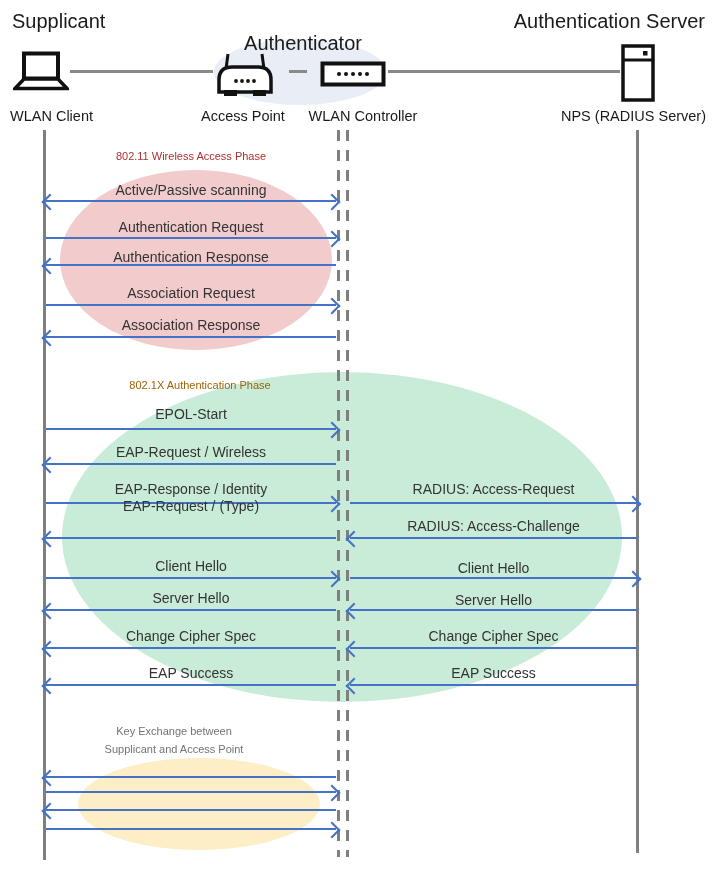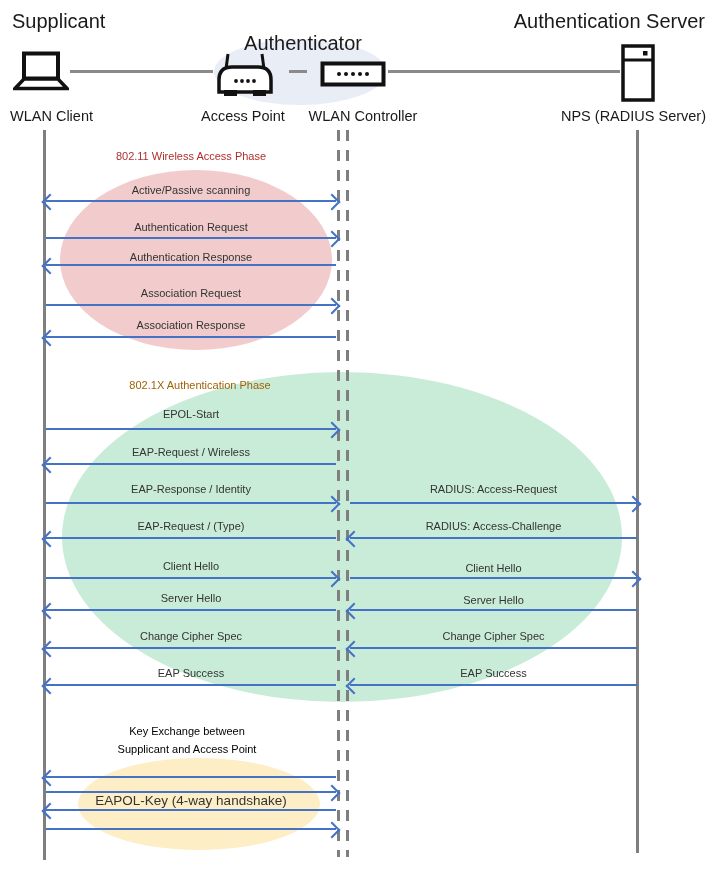--- a/index.html
+++ b/index.html
@@ -23,21 +23,21 @@
   .life { position:absolute; width:3px; background:#7f7f7f; z-index:2; }
   .life-dashed { position:absolute; width:3px; z-index:2;
     background:repeating-linear-gradient(to bottom,#7f7f7f 0 11px,transparent 11px 20px); }
 
   
   .conn { position:absolute; top:70px; height:3px; background:#8a8a8a; z-index:0; }
 
   .icon { position:absolute; z-index:1; }
 
   
-  .mlbl { position:absolute; font-size:11px; line-height:16px; height:16px; color:#333333;
+  .mlbl { position:absolute; font-size:14px; line-height:16px; height:16px; color:#333333;
           text-align:center; z-index:3; white-space:nowrap; }
   .mlbl-l { left:46px; width:290px; }
   .mlbl-r { left:350px; width:287px; }
   .ptitle { position:absolute; font-size:11px; line-height:18px; text-align:center; z-index:3; white-space:nowrap; }
 
   .arr { position:absolute; height:2px; background:#4472c4; z-index:3; }
   .arr-l { left:46px; width:290px; }
   .arr-r { left:350px; width:287px; }
   .ah { position:absolute; width:10px; height:10px; top:-4px; }
   .ah-left  { left:-2px;  border-left:2.5px solid #4472c4; border-bottom:2.5px solid #4472c4;
@@ -148,21 +148,21 @@
 
   <div class="mlbl mlbl-r" style="top:481px;">RADIUS: Access-Request</div>
   <div class="mlbl mlbl-l" style="top:481px;">EAP-Response / Identity</div>
   <div class="arr arr-l" style="top:502px;">
       <span class="ah ah-right"></span>
     </div>
   <div class="arr arr-r" style="top:502px;">
       <span class="ah ah-right"></span>
     </div>
 
-  <div class="mlbl mlbl-l" style="top:518px;">EAP-Request / (Type)</div>
+  <div class="mlbl mlbl-l" style="top:498px;">EAP-Request / (Type)</div>
   <div class="mlbl mlbl-r" style="top:518px;">RADIUS: Access-Challenge</div>
   <div class="arr arr-l" style="top:537px;">
       <span class="ah ah-left"></span>
     </div>
   <div class="arr arr-r" style="top:537px;">
       <span class="ah ah-left"></span>
     </div>
 
   <div class="mlbl mlbl-l" style="top:558px;">Client Hello</div>
   <div class="mlbl mlbl-r" style="top:560px;">Client Hello</div>
@@ -193,32 +193,31 @@
 
   <div class="mlbl mlbl-l" style="top:665px;">EAP Success</div>
   <div class="mlbl mlbl-r" style="top:665px;">EAP Success</div>
   <div class="arr arr-l" style="top:684px;">
       <span class="ah ah-left"></span>
     </div>
   <div class="arr arr-r" style="top:684px;">
       <span class="ah ah-left"></span>
     </div>
 
-  <div class="ptitle" style="left:42px;top:722px;width:290px;color:#000000;">
+  <div class="ptitle" style="left:29px;top:722px;width:290px;color:#737373;">
     <div>Key Exchange between</div>
     <div>Supplicant and Access Point</div>
   </div>
 
   <div class="arr arr-l" style="top:776px;">
       <span class="ah ah-left"></span>
     </div>
   <div class="arr arr-l" style="top:791px;">
       <span class="ah ah-right"></span>
     </div>
-  <div class="mlbl mlbl-l" style="top:793px;font-size:13.5px;">EAPOL-Key (4-way handshake)</div>
   <div class="arr arr-l" style="top:809px;">
       <span class="ah ah-left"></span>
     </div>
   <div class="arr arr-l" style="top:828px;">
       <span class="ah ah-right"></span>
     </div>
 
 </div>
 
 </body></html>

